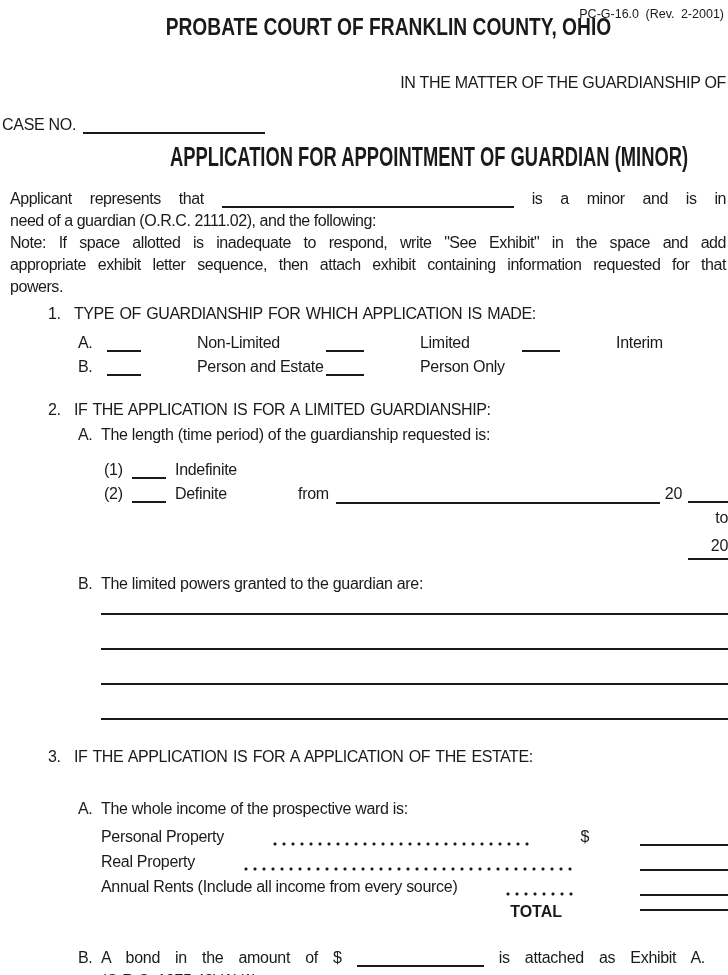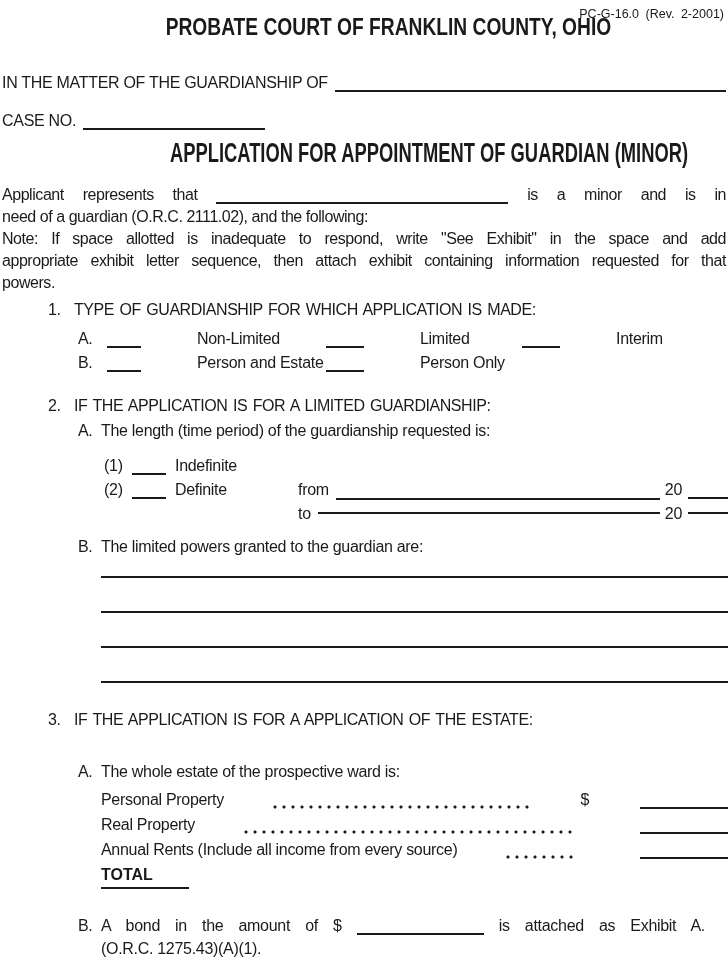--- a/index.html
+++ b/index.html
@@ -13,26 +13,26 @@
     font-size:16px;line-height:22px;
     letter-spacing:-0.3px;
     overflow:hidden;
   }
   .rev{position:absolute;top:3px;right:4px;font-size:12.5px;letter-spacing:0;word-spacing:3px;}
   .court-title{margin-top:13px;text-align:center;line-height:28px;margin-left:48px;}
   .court-title span{display:inline-block;font-size:24px;font-weight:bold;white-space:nowrap;transform:scaleX(0.80);transform-origin:center;letter-spacing:0;}
   .form-title{margin-top:6px;text-align:center;line-height:30px;padding-left:48px;}
   .form-title span{display:inline-block;font-size:27px;font-weight:bold;white-space:nowrap;transform:scaleX(0.68);transform-origin:center;letter-spacing:0;}
   .hrow{display:flex;align-items:flex-end;margin:0 2px;}
-  .matter-row{margin-top:28px;}
+  .matter-row{margin-top:28px;flex-direction:column;}
   .case-row{margin-top:16px;}
   .hrow .lbl{white-space:nowrap;}
   .fill{border-bottom:2px solid #1a1a1a;margin:0 0 2px 7px;flex:1;}
   .fillw{border-bottom:2px solid #1a1a1a;margin:0 0 2px 7px;width:182px;flex:none;}
-  .intro{margin:12px 2px 0 2px;letter-spacing:-0.45px;}
+  .intro{margin:12px 2px 0 10px;letter-spacing:-0.45px;}
   .jline{text-align:justify;text-align-last:justify;}
   .iblank{display:inline-block;width:292px;border-bottom:2px solid #1a1a1a;height:10px;vertical-align:-4px;}
   .bblank{display:inline-block;width:127px;border-bottom:2px solid #1a1a1a;height:10px;vertical-align:-4px;}
   .sec-head{display:flex;margin-left:48px;}
   .sec-num{width:26px;flex:none;}
   .sec-text{letter-spacing:-0.45px;word-spacing:1.5px;white-space:nowrap;}
   .s1-head{margin-top:5px;}
   .optrow{display:flex;align-items:flex-end;margin-left:78px;line-height:24px;}
   .optrow1{margin-top:6px;}
   .optletter{width:29px;flex:none;}
@@ -46,36 +46,36 @@
   .s2-head{margin-top:20px;}
   .sub{display:flex;margin:3px 0 0 78px;}
   .sub-letter{width:23px;flex:none;}
   .numrow{display:flex;align-items:flex-end;margin-left:104px;line-height:24px;}
   .numrow1{margin-top:12px;}
   .numpar{width:28px;flex:none;}
   .defw{width:123px;margin-left:9px;flex:none;white-space:nowrap;}
   .fromlbl{flex:none;white-space:nowrap;}
   .yr{flex:none;margin-left:5px;white-space:nowrap;}
   .endblank{border-bottom:2px solid #1a1a1a;margin:0 0 3px 6px;width:40px;flex:none;}
-  .torow{display:flex;align-items:center;margin-left:298px;line-height:24px;}
+  .torow{display:flex;align-items:flex-end;margin-left:298px;line-height:24px;flex-direction:column;}
   .subB{margin-top:10px;}
   .wline{margin-left:101px;border-bottom:2px solid #1a1a1a;height:18px;}
   .wline+.wline{height:33px;}
   .s3-head{margin-top:26px;}
   .subA3{margin-top:30px;}
   .estrow{display:flex;align-items:flex-end;margin-left:101px;line-height:25px;gap:43px;}
   .estrow.first{margin-top:4px;}
   .estlabel{white-space:nowrap;flex:none;}
   .dots{flex:1;align-self:flex-end;height:4px;margin:0 8px 3px 6px;
         background-image:radial-gradient(circle at 2px 2px,#1a1a1a 1.3px,rgba(0,0,0,0) 1.8px);
         background-size:9px 4px;background-repeat:repeat-x;background-position:left bottom;}
   .dots.shortgap{margin-right:22px;}
   .cur{flex:none;margin-right:8px;}
   .eblank{border-bottom:2px solid #1a1a1a;margin:0 0 3px 0;width:88px;flex:none;}
-  .totrow{display:flex;align-items:flex-start;margin-left:101px;line-height:25px;flex-direction:column;}
+  .totrow{display:flex;align-items:center;margin-left:101px;line-height:25px;}
   .totspacer{flex:1;}
   .totgap{width:78px;flex:none;}
   .total{font-weight:bold;flex:none;letter-spacing:0;}
   .bond{display:flex;margin:22px 0 0 78px;line-height:23px;}
   .bond-content{width:604px;flex:none;}
   .footer{margin-top:12px;text-align:center;font-size:12.5px;font-weight:bold;letter-spacing:-0.2px;word-spacing:5px;white-space:nowrap;}
 </style>
 </head>
 <body>
 
@@ -185,21 +185,21 @@
   <div class="wline"></div>
   <div class="wline"></div>
 
   <div class="sec-head s3-head">
     <span class="sec-num">3.</span>
     <span class="sec-text">IF THE APPLICATION IS FOR A APPLICATION OF THE ESTATE:</span>
   </div>
 
   <div class="sub subA3">
     <span class="sub-letter">A.</span>
-    <span>The whole estate of the prospective ward is:</span>
+    <span>The whole income of the prospective ward is:</span>
   </div>
 
   <div class="estrow first">
     <span class="estlabel">Personal Property</span>
     <span class="dots"></span>
     <span class="cur">$</span>
     <span class="eblank"></span>
   </div>
 
   <div class="estrow">

